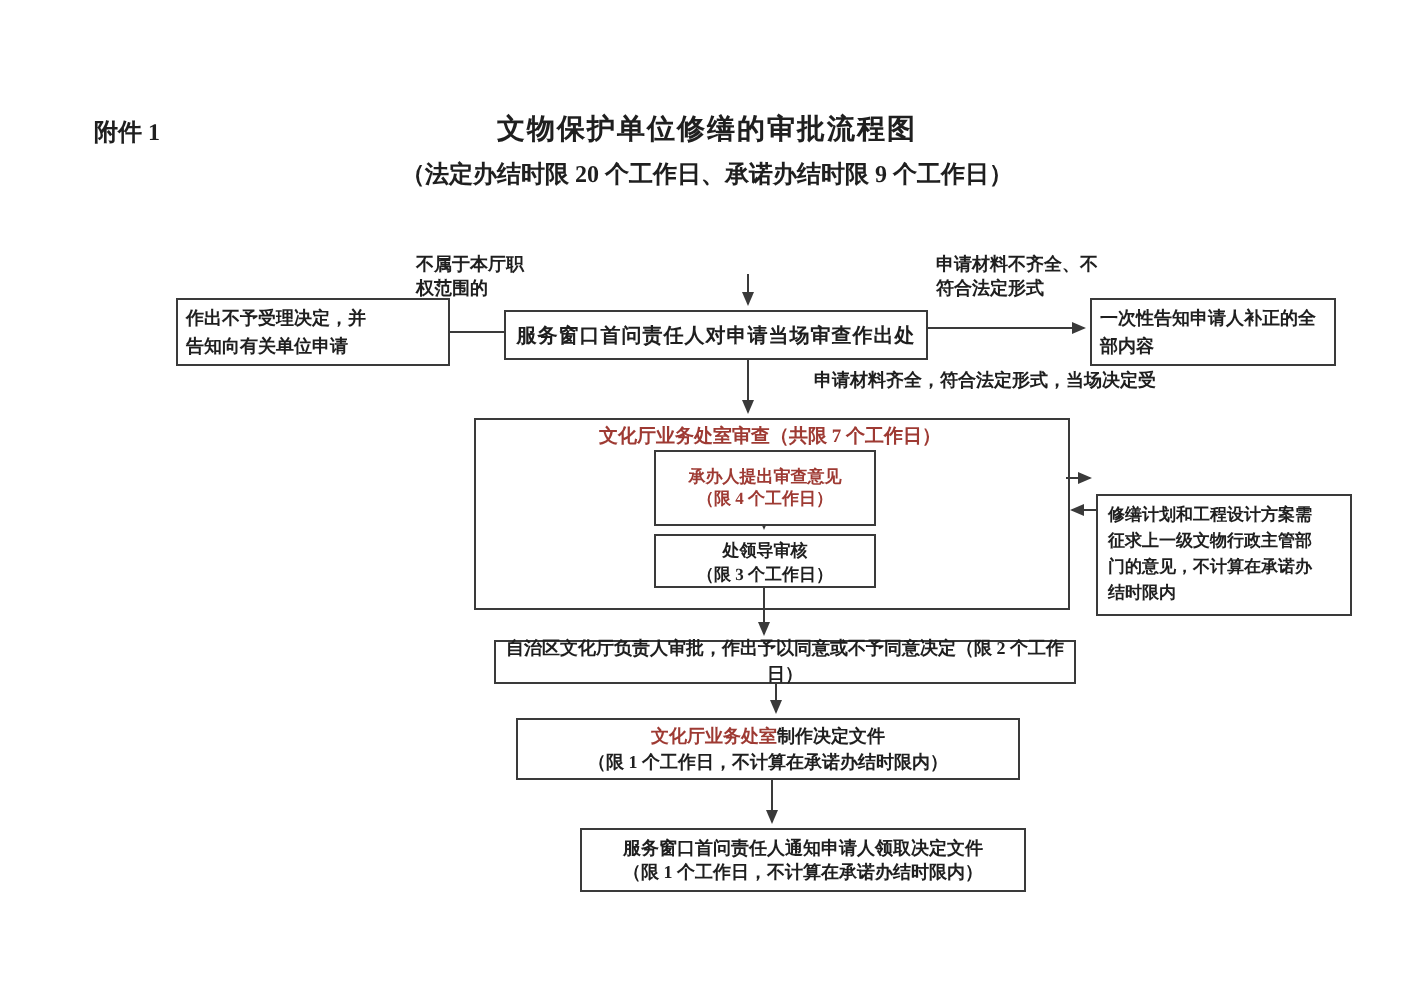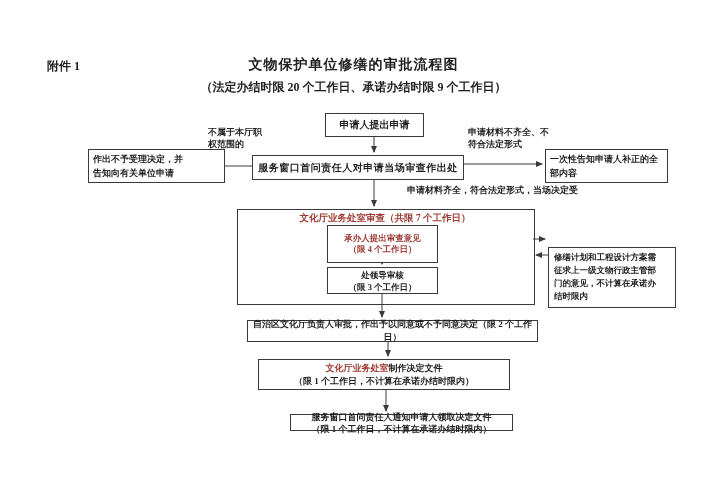--- a/index.html
+++ b/index.html
@@ -20,21 +20,21 @@
   .box-frontdesk{left:252px;top:155px;width:212px;height:25px;font-size:10px;letter-spacing:0.5px;}
   .box-reject{left:88px;top:149px;width:137px;height:34px;font-size:9px;line-height:14px;align-items:flex-start;text-align:left;padding:2px 4px;}
   .box-notifyfix{left:545px;top:149px;width:123px;height:34px;font-size:9px;line-height:14px;align-items:flex-start;text-align:left;padding:2px 4px;}
   .container-box{left:237px;top:209px;width:296px;height:94px;border:1px solid #3a3a3a;position:absolute;background:transparent;}
   .container-title{position:absolute;left:237px;width:296px;top:212px;text-align:center;font-size:9.5px;font-weight:bold;color:#9e3a33;}
   .box-review{left:327px;top:225px;width:111px;height:38px;font-size:8.5px;line-height:11px;color:#9e3a33;}
   .box-leader{left:327px;top:267px;width:111px;height:27px;font-size:8.5px;line-height:12px;}
   .box-plan{left:548px;top:219px;width:128px;height:61px;font-size:8.5px;line-height:13px;align-items:flex-start;text-align:left;padding:3px 5px;justify-content:flex-start;margin-top:28px;}
   .box-approve{left:247px;top:320px;width:291px;height:22px;font-size:9px;}
   .box-makedoc{left:258px;top:359px;width:252px;height:31px;font-size:9px;line-height:13px;}
-  .box-deliver{left:290px;top:414px;width:223px;height:17px;font-size:9px;line-height:12px;}
+  .box-deliver{left:290px;top:414px;width:223px;height:32px;font-size:9px;line-height:12px;}
   .red{color:#9e3a33;}
   .edge-label{position:absolute;font-size:9px;line-height:12px;font-weight:600;background:transparent;}
   .lbl-scope{left:208px;top:126px;width:90px;}
   .lbl-incomplete{left:468px;top:126px;width:150px;}
   .lbl-complete{left:407px;top:184px;width:220px;}
   #arrows{position:absolute;left:0;top:0;width:707px;height:500px;pointer-events:none;}
   #arrows line{stroke:#3a3a3a;stroke-width:1;}
 </style>
 </head>
 <body>
@@ -58,23 +58,20 @@
       <line x1="374" y1="180" x2="374" y2="206" marker-end="url(#ah)"></line>
       <line x1="382" y1="251" x2="382" y2="264" marker-end="url(#ah)"></line>
       <line x1="382" y1="294" x2="382" y2="317" marker-end="url(#ah)"></line>
       <line x1="533" y1="239" x2="545" y2="239" marker-end="url(#ah)"></line>
       <line x1="548" y1="255" x2="536" y2="255" marker-end="url(#ah)"></line>
       <line x1="388" y1="342" x2="388" y2="356" marker-end="url(#ah)"></line>
       <line x1="386" y1="390" x2="386" y2="411" marker-end="url(#ah)"></line>
     </g>
   </svg>
 
-  <div class="box box-apply">
-    <span>申请人提出申请</span>
-  </div>
 
   <div class="box box-frontdesk">
     <span>服务窗口首问责任人对申请当场审查作出处</span>
   </div>
 
   <div class="edge-label lbl-scope">
     <div>不属于本厅职</div>
     <div>权范围的</div>
   </div>
   <div class="box box-reject">

